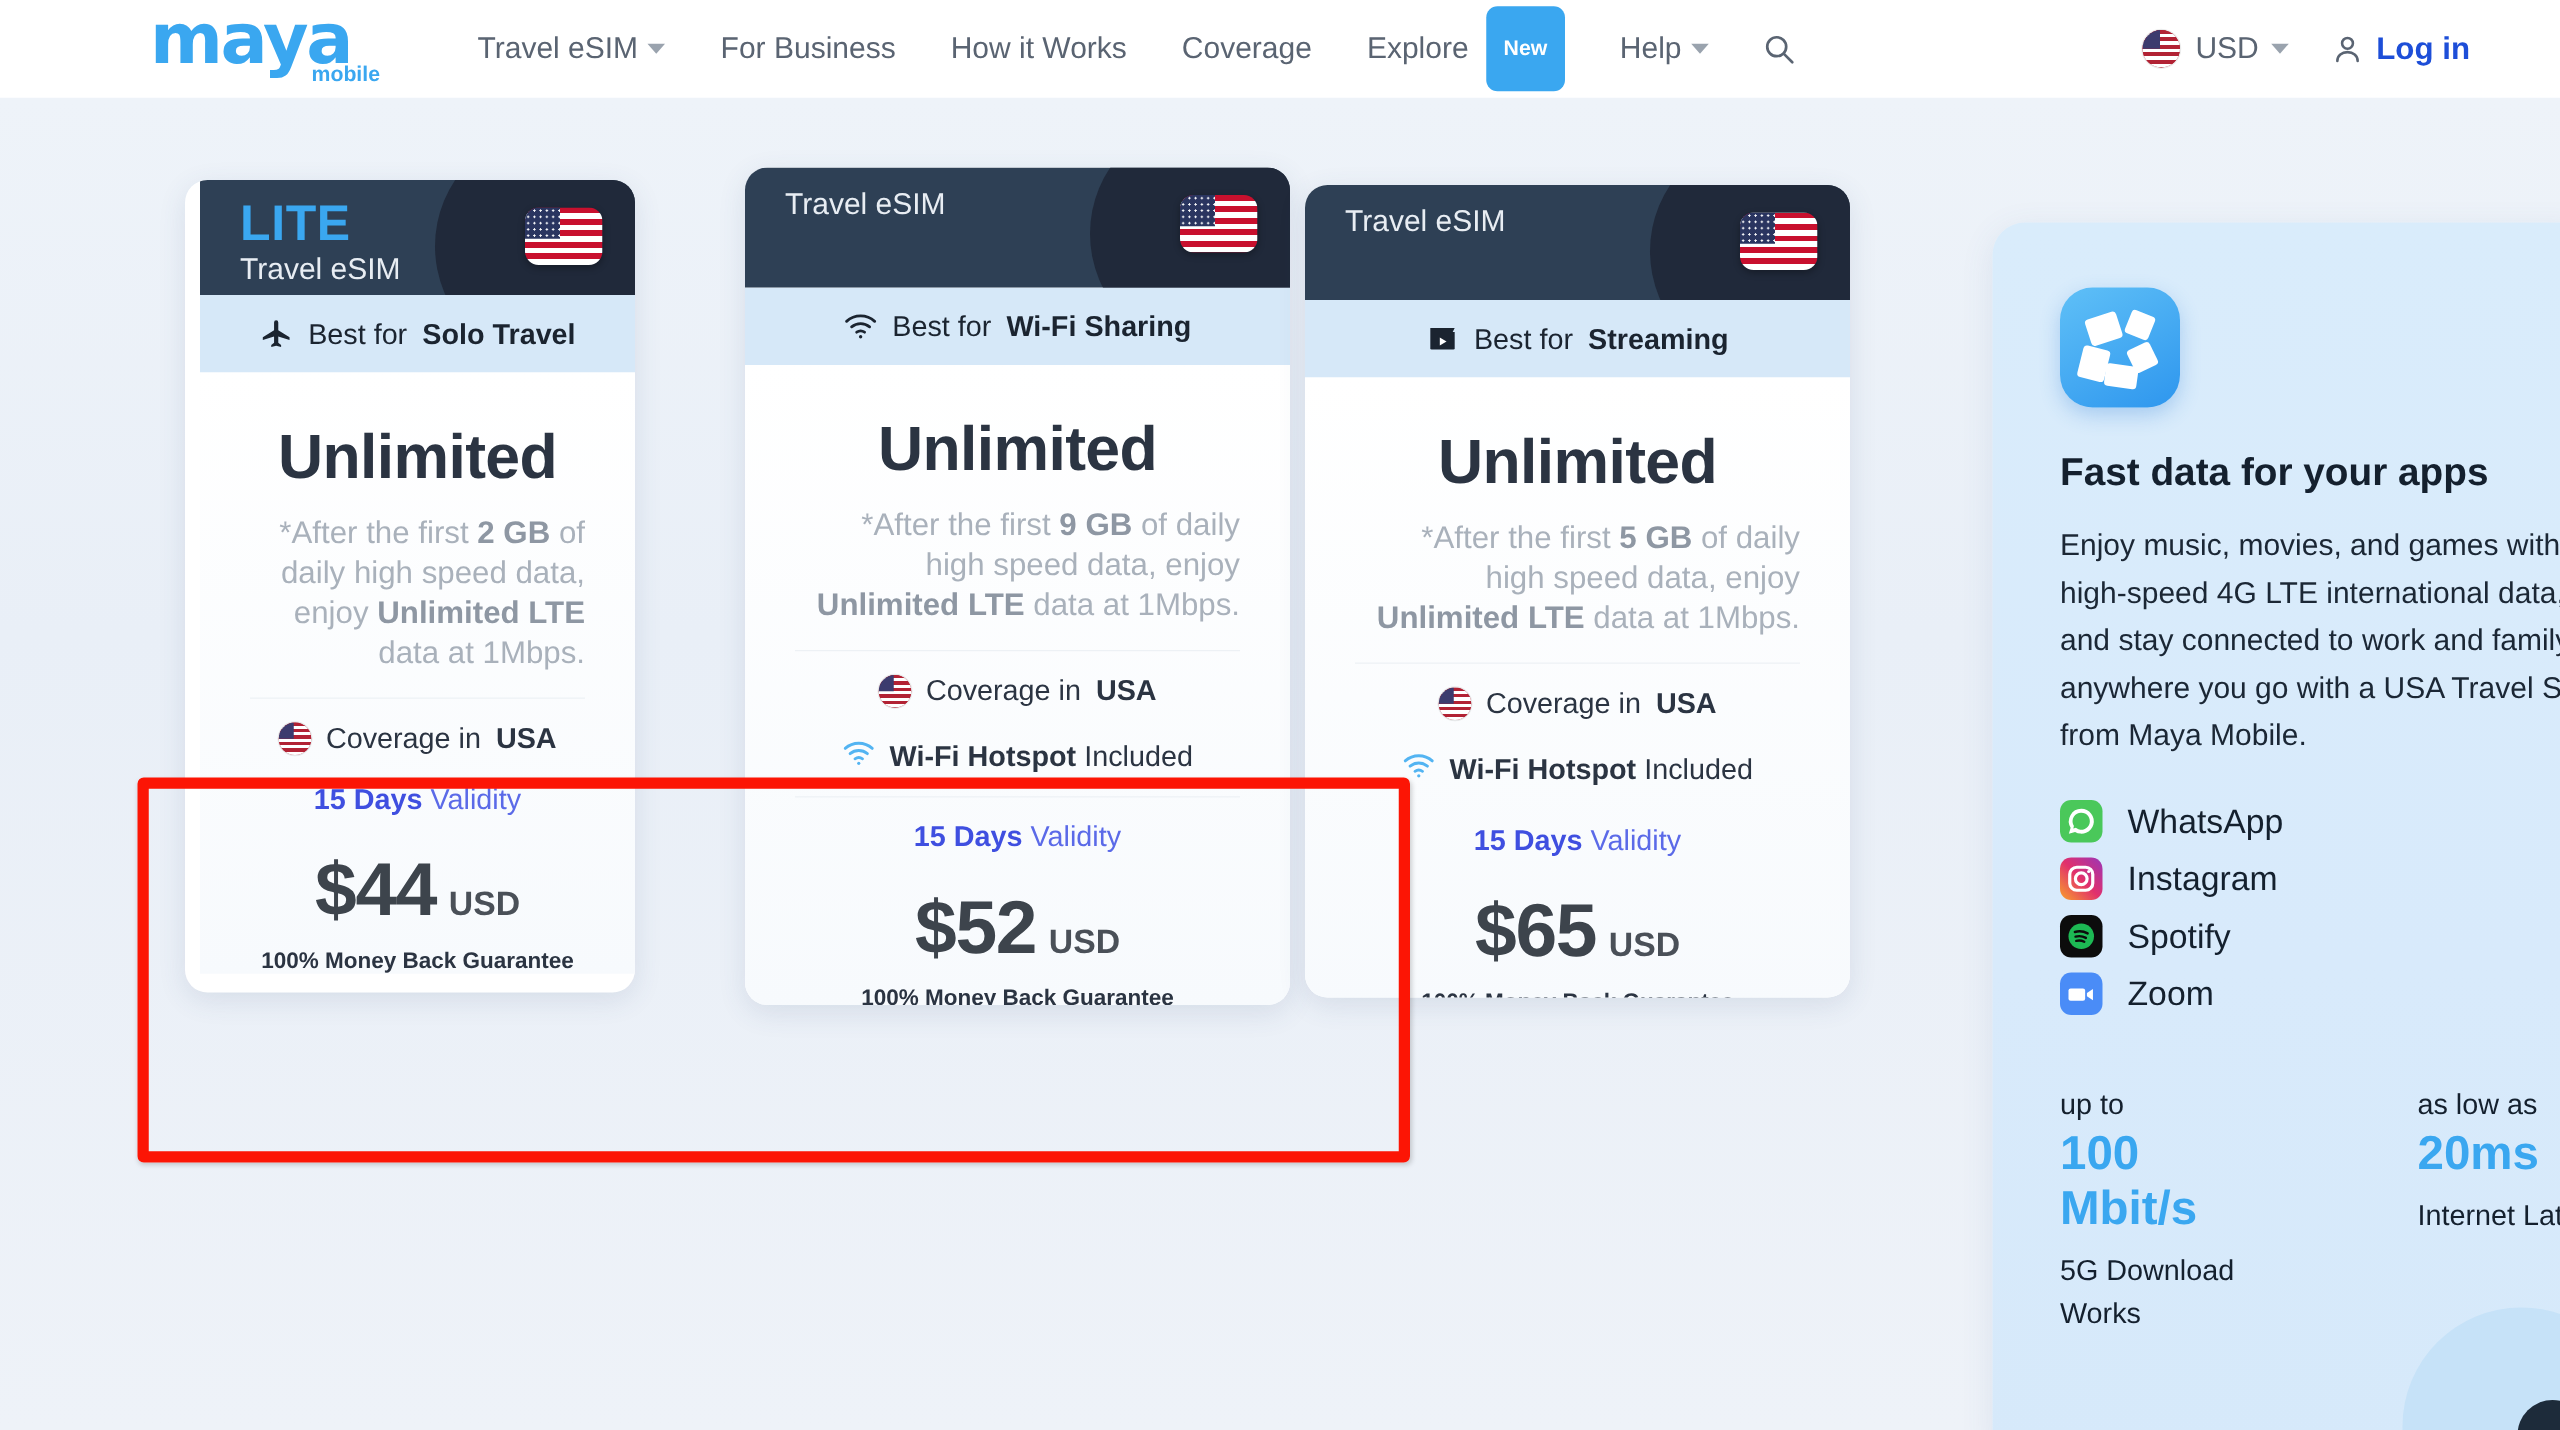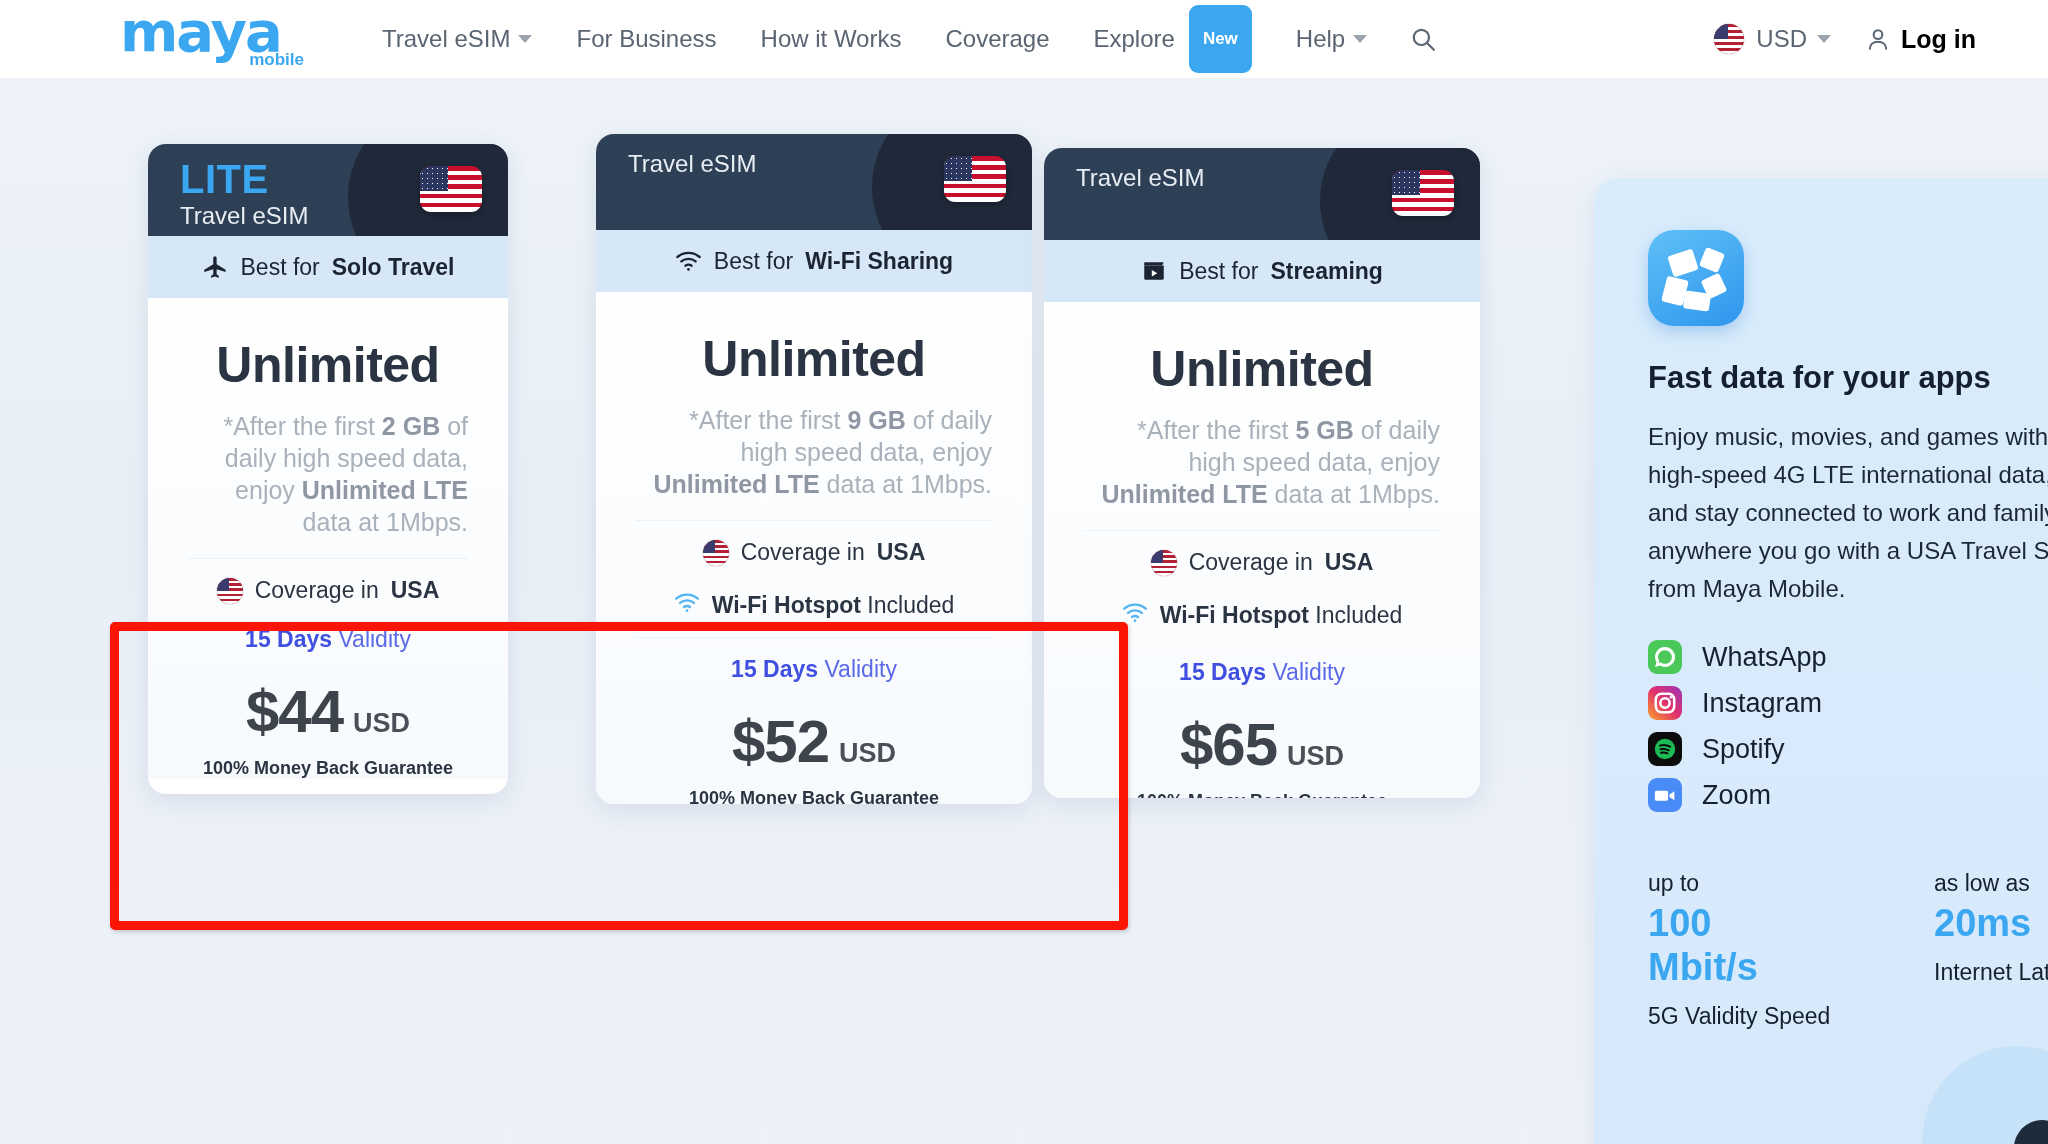--- a/index.html
+++ b/index.html
@@ -41,37 +41,37 @@
   .nav-right { position:absolute; right:72px; top:0; height:78px; display:flex; align-items:center; gap:0px; }
   .cur-flag {
     width:30px;height:30px;border-radius:50%;overflow:hidden;position:relative;
     background:#b22234; box-shadow:0 0 0 1px rgba(0,0,0,.08);
   }
   .cur-flag .stripes { position:absolute;inset:0;
     background:repeating-linear-gradient(#b22234 0 3px,#fff 3px 6px); }
   .cur-flag .canton { position:absolute;left:0;top:0;width:14px;height:15px;background:#3c3b6e; }
   .cur-label { font-size:24px; color:#5a6472; margin-left:12px; }
   .login-wrap { display:flex; align-items:center; gap:10px; margin-left:34px; cursor:pointer; }
-  .login-label { font-size:25px; font-weight:700; color:#000000; }
+  .login-label { font-size:25px; font-weight:700; color:#1d4ed8; }
 
   
   .page-bg {
     position:absolute; left:0; top:78px; width:2048px; height:1066px;
     background:linear-gradient(180deg,#eef3f9 0%, #e9eff7 40%, #eef2f8 100%);
   }
 
   
   .cards { position:absolute; left:0; top:78px; width:1560px; height:1066px; }
 
   .card {
     position:absolute; background:#ffffff; border-radius:18px;
     box-shadow:0 6px 22px rgba(60,80,120,.12);
     overflow:hidden;
   }
-  .card.c1 { left:148px; top:66px; width:360px; height:650px; }
+  .card.c1 { left:148px; top:66px; width:360px; height:650px;padding-left:12px; }
   .card.c2 { left:596px; top:56px; width:436px; height:670px; }
   .card.c3 { left:1044px; top:70px; width:436px; height:650px; }
 
   .card-head {
     position:relative; background:#2e4055; height:92px; padding:14px 0 0 32px; overflow:hidden;
   }
   .card.c2 .card-head { height:96px; }
   .card-head .notch {
     position:absolute; right:-30px; top:-42px; width:190px; height:190px;
     background:#20293a; border-radius:50%;
@@ -445,21 +445,21 @@
               </svg>
           </span>
           <span class="app-name">Zoom</span>
         </div>
       </div>
 
       <div class="stats">
         <div>
           <div class="stat-small">up to</div>
           <div class="stat-big" style="width:180px;">100 Mbit/s</div>
-          <div class="stat-cap" style="width:190px;">5G Validity Speed</div>
+          <div class="stat-cap" style="width:190px;">5G Download Works</div>
         </div>
         <div>
           <div class="stat-small">as low as</div>
           <div class="stat-big" style="width:200px;">20ms</div>
           <div class="stat-cap" style="width:230px;white-space:nowrap;">Internet Latency</div>
         </div>
       </div>
     </div>
   </div>
 

